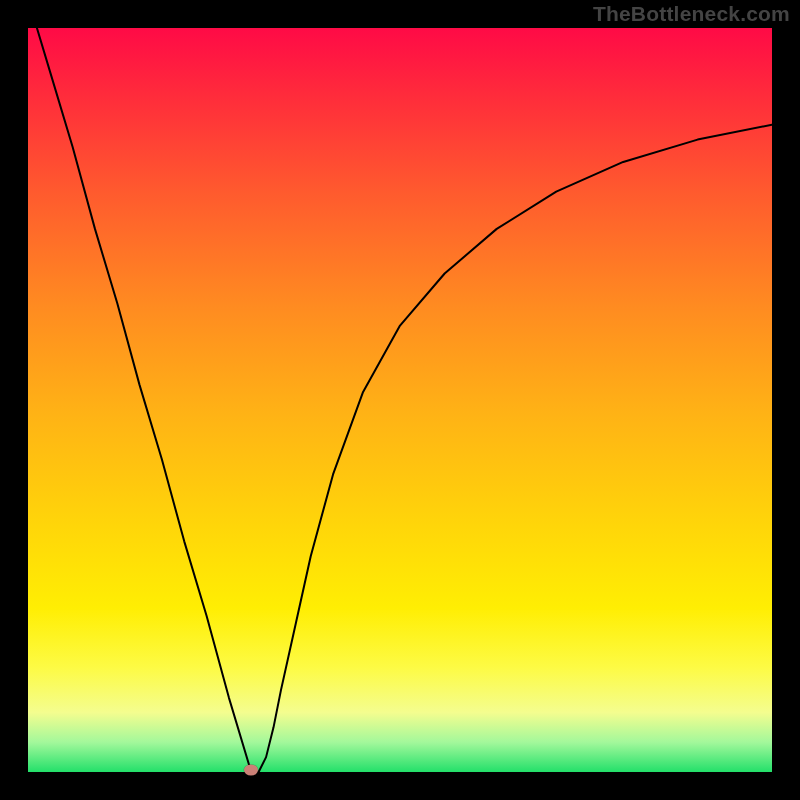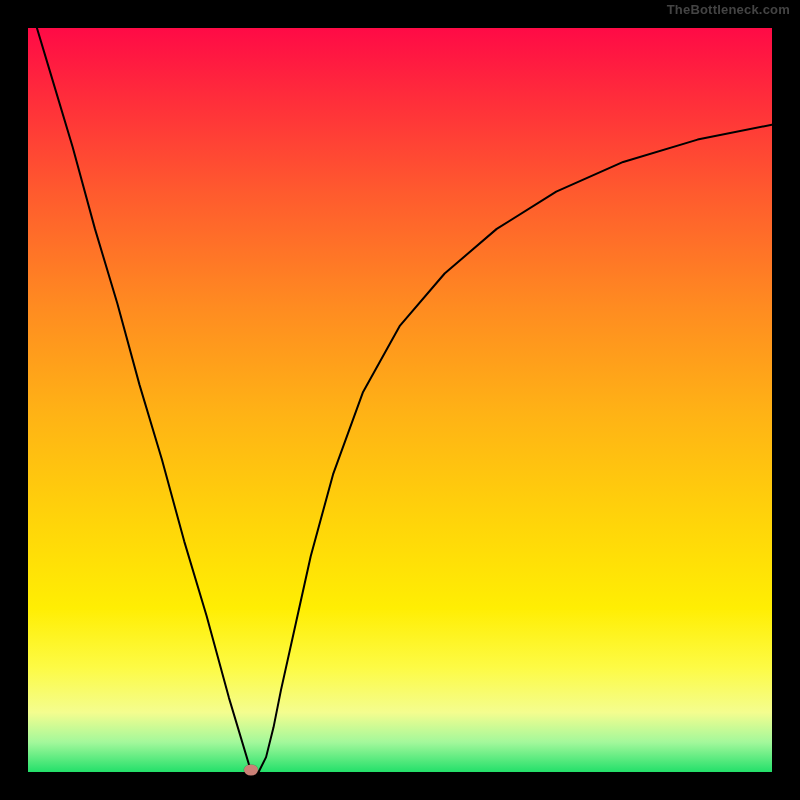--- a/index.html
+++ b/index.html
@@ -14,21 +14,21 @@
     position: relative;
     width: 800px;
     height: 800px;
     background: #000;
   }
   .watermark {
     position: absolute;
     top: 2px;
     right: 10px;
     color: #444;
-    font-size: 13px;
+    font-size: 21px;
     font-weight: 600;
     letter-spacing: 0.2px;
     z-index: 5;
   }
   .plot {
     position: absolute;
     left: 28px;
     top: 28px;
     width: 744px;
     height: 744px;

